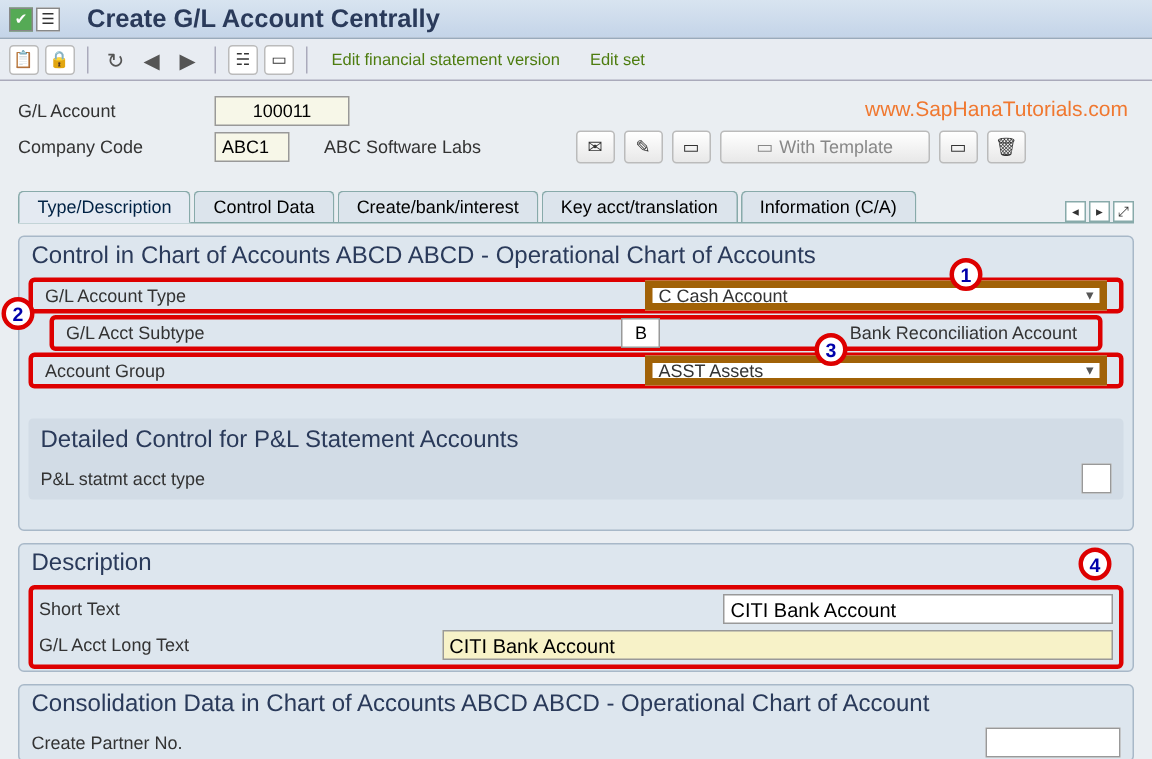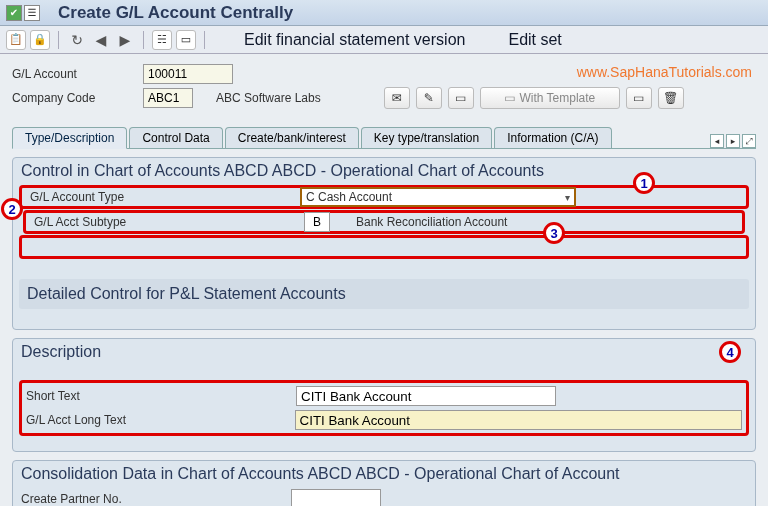--- a/index.html
+++ b/index.html
@@ -6,41 +6,41 @@
   body { background: #f2f2f2; font-size: 12px; color: #333; }
   .window { width: 768px; height: 506px; background: #eaeef2; position: relative; }
   .titlebar { background: linear-gradient(#d8e4f0, #c4d4e8); height: 26px; display: flex; align-items: center; padding: 0 6px; border-bottom: 1px solid #9ab; }
   .tb-icon { width: 16px; height: 16px; background: #fff; border: 1px solid #888; margin-right: 2px; font-size: 10px; display:flex; align-items:center; justify-content:center; }
   .tb-icon.green { background: #5a5; color: #fff; }
   .title { font-size: 17px; font-weight: bold; color: #2a3a5a; margin-left: 16px; }
   .toolbar { height: 28px; display: flex; align-items: center; gap: 4px; padding: 0 6px; border-bottom: 1px solid #aab; background: #e8ecf2; }
   .tbtn { width: 20px; height: 20px; border: 1px solid #bbb; background: #fff; border-radius: 3px; display:flex; align-items:center; justify-content:center; font-size: 11px; cursor: pointer; }
   .tbtn.nob { border: none; background: none; font-size: 14px; color: #555; }
   .sep { width: 1px; height: 18px; background: #aab; margin: 0 4px; }
-  .menu-link { color: #0f172a; font-size: 16px; padding: 0 8px; cursor: pointer; margin-left: 23px; }
+  .menu-link { color: #4d7c0f; font-size: 11px; padding: 0 8px; cursor: pointer; }
   .form-area { padding: 8px 12px 6px 12px; }
   .form-row { display: flex; align-items: center; height: 24px; gap: 23px; }
   .lbl { width: 108px; color: #333; }
   .inp { border: 1px solid #999; background: #fff; padding: 2px 4px; font-size: 12px; height: 20px; }
   .inp.ro { background: #f7f7e8; }
   .watermark { position: absolute; right: 16px; top: 64px; color: #f07830; font-size: 14px; }
   .icon-row { display: flex; gap: 6px; margin-left: 40px; align-items: center; }
   .ibtn { width: 26px; height: 22px; border: 1px solid #bbb; background: linear-gradient(#fff,#e8e8e8); border-radius: 3px; display:flex; align-items:center; justify-content:center; font-size: 12px; cursor:pointer; }
   .tpl-btn { width: 140px; height: 22px; border: 1px solid #bbb; background: linear-gradient(#fff,#e8e8e8); border-radius: 3px; display:flex; align-items:center; justify-content:center; font-size: 12px; color: #888; cursor:pointer; gap:4px; }
   .tabstrip { display: flex; align-items: flex-end; margin: 10px 12px 0 12px; border-bottom: 1px solid #8aa; position: relative; }
   .tab { padding: 3px 12px; border: 1px solid #8aa; border-bottom: none; background: #dce4ec; color: #000000; font-size: 12px; margin-right: 2px; border-radius: 4px 4px 0 0; cursor:pointer; }
   .tab.active { background: #e4eaf2; font-weight: normal; color: #024; border-bottom: 1px solid #e4eaf2; position: relative; top: 1px; }
   .tabnav { margin-left: auto; display: flex; gap: 2px; }
   .tabnav .sm { width: 14px; height: 14px; border: 1px solid #8aa; background: #fff; font-size: 9px; display:flex; align-items:center; justify-content:center; cursor:pointer; }
   .group { margin: 8px 12px; border: 1px solid #a8b8c8; background: #dde6ee; border-radius: 4px; }
   .group-header { padding: 4px 8px; color: #2a3a5a; font-size: 16px; }
-  .group-row { display: flex; align-items: center; padding: 2px 8px; height: 24px; gap: 20px; position: relative; }
+  .group-row { display: flex; align-items: center; padding: 2px 8px; height: 24px; gap: 20px; position: relative; justify-content: space-between; }
   .group-row > .field-lbl { width: 250px; color: #333; }
   .sub { background: #d2dce6; margin: 20px 6px; border-radius: 3px; padding: 2px 0; }
-  .dd { width: 276px; height: 20px; border: 2px solid #a16207; background: #fff; padding: 2px 4px; display:flex; align-items:center; justify-content:space-between; cursor:pointer; }
+  .dd { width: 308px; height: 20px; border: 5px solid #a16207; background: #fff; padding: 2px 4px; display:flex; align-items:center; justify-content:space-between; cursor:pointer; }
   .dd::after { content:"▾"; color:#555; font-size:10px; }
   .code-inp { width: 26px; height: 20px; border:1px solid #999; background:#fff; text-align:center; font-size:12px; }
   .label-span { padding: 0 6px; }
   .inp2 { width: 260px; height: 20px; border:1px solid #999; background:#fff; padding:2px 4px; }
   .inp2.yellow { background:#f7f2c8; width: 450px; }
   .circle-annot { position:absolute; width:22px; height:22px; border:3px solid #d00; border-radius:50%; background:#fff; color:#00a; font-weight:bold; font-size:13px; display:flex; align-items:center; justify-content:center; z-index:10; }
   .red-outline { border: 3px solid #d00 !important; border-radius: 4px; }
 </style>
 </head>
 <body>
@@ -65,21 +65,21 @@
     <div class="sep"></div>
     <span class="menu-link">Edit financial statement version</span>
     <span class="menu-link">Edit set</span>
   </div>
 
   <div class="watermark">www.SapHanaTutorials.com</div>
 
   <div class="form-area">
     <div class="form-row">
       <span class="lbl">G/L Account</span>
-      <input class="inp ro" style="width: 90px;" value="100011">
+      <input class="inp ro" style="width: 90px; text-align: center;" value="100011">
     </div>
     <div class="form-row">
       <span class="lbl">Company Code</span>
       <input class="inp ro" style="width: 50px;" value="ABC1">
       <span>ABC Software Labs</span>
       <div class="icon-row">
         <div class="ibtn">✉</div>
         <div class="ibtn">✎</div>
         <div class="ibtn">▭</div>
         <div class="tpl-btn">
@@ -89,56 +89,64 @@
         <div class="ibtn">▭</div>
         <div class="ibtn">🗑</div>
       </div>
     </div>
   </div>
 
   <div class="tabstrip">
     <div class="tab active">Type/Description</div>
     <div class="tab">Control Data</div>
     <div class="tab">Create/bank/interest</div>
-    <div class="tab">Key type/translation</div>
+    <div class="tab">Key acct/translation</div>
     <div class="tab">Information (C/A)</div>
     <div class="tabnav">
       <div class="sm">◂</div>
       <div class="sm">▸</div>
       <div class="sm">⤢</div>
     </div>
   </div>
 
   <div class="group" style="position:relative">
     <div class="circle-annot" style="top:14px; right:100px">1</div>
     <div class="circle-annot" style="top:40px; left:-12px">2</div>
     <div class="circle-annot" style="top:64px; right:190px">3</div>
     <div class="group-header">Control in Chart of Accounts ABCD ABCD - Operational Chart of Accounts</div>
     <div class="group-row red-outline" style="margin:1px 6px">
       <span class="field-lbl">G/L Account Type</span>
       <div class="dd">
           <span>C Cash Account</span>
         </div>
     </div>
-    <div class="group-row red-outline" style="margin:1px 10px">
+    <div class="group-row red-outline" style="margin:1px 20px">
       <span class="field-lbl">G/L Acct Subtype</span>
       <input class="code-inp" value="B" style="">
       <span class="label-span">Bank Reconciliation Account</span>
     </div>
     <div class="group-row red-outline" style="margin:1px 6px">
+      <span class="field-lbl">Account Group</span>
+      <div class="dd">
+          <span>ASST Assets</span>
+        </div>
     </div>
     <div class="sub">
       <div class="group-header">Detailed Control for P&amp;L Statement Accounts</div>
+      <div class="group-row">
+        <span class="field-lbl">P&amp;L statmt acct type</span>
+        <input class="code-inp" style="width: 20px;">
+      </div>
     </div>
   </div>
 
   <div class="group" style="position:relative">
     <div class="circle-annot" style="top:2px; right:14px">4</div>
     <div class="group-header">Description</div>
-    <div class="red-outline" style="margin:15px 6px; padding:1px 0">
+    <div class="red-outline" style="margin:1px 6px; padding:1px 0">
       <div class="group-row" style="padding:0 4px">
         <span class="field-lbl">Short Text</span>
         <input class="inp2" value="CITI Bank Account" style="">
       </div>
       <div class="group-row" style="padding:0 4px">
         <span class="field-lbl">G/L Acct Long Text</span>
         <input class="inp2 yellow" value="CITI Bank Account" style="">
       </div>
     </div>
   </div>

